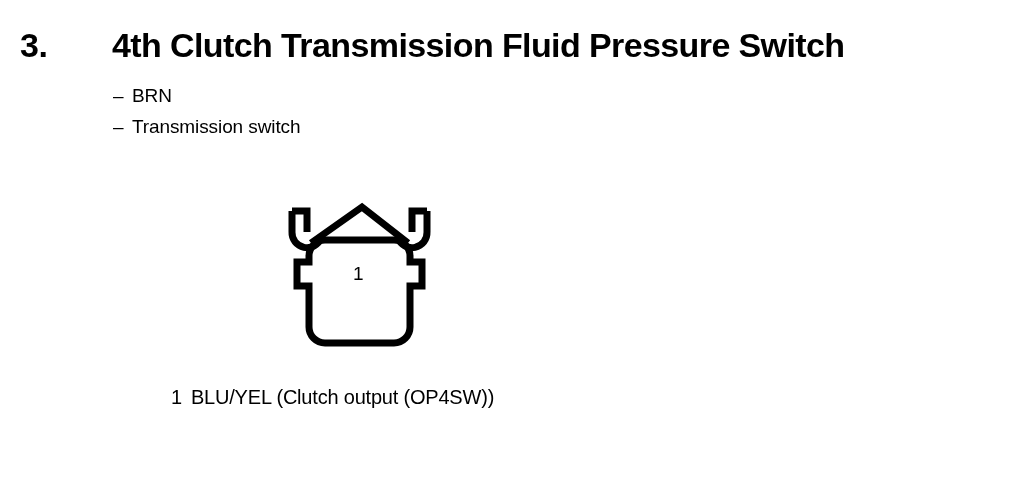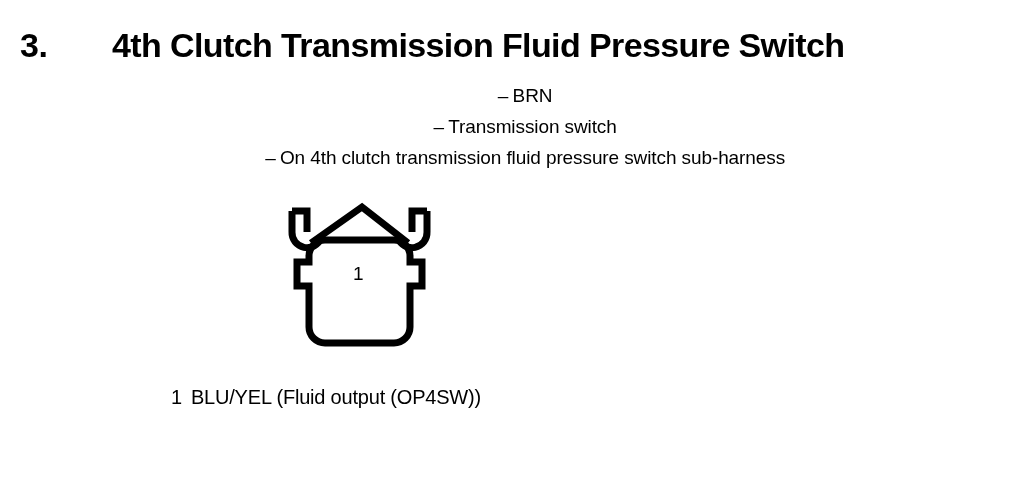--- a/index.html
+++ b/index.html
@@ -49,21 +49,20 @@
     letter-spacing: -0.6px;
     white-space: nowrap;
   }
 
   
   .bullets {
     position: absolute;
     left: 113px;
     top: 80px;
     width: 820px;
-    text-align: center;
   }
   .bullet-line {
     font-size: 19px;
     line-height: 31px;
     white-space: nowrap;
     letter-spacing: -0.1px;
   }
   .bullet-dash {
     display: inline-block;
     width: 19px;
@@ -121,23 +120,20 @@
     <div class="heading-title">4th Clutch Transmission Fluid Pressure Switch</div>
   </div>
 
   <div class="bullets">
     <div class="bullet-line">
       <span class="bullet-dash">–</span><span>BRN</span>
     </div>
     <div class="bullet-line">
       <span class="bullet-dash">–</span><span>Transmission switch</span>
     </div>
-    <div class="bullet-line">
-      <span class="bullet-dash">–</span><span>On 4th clutch transmission fluid pressure switch sub-harness</span>
-    </div>
   </div>
 
   <div class="connector-figure">
     <svg width="170" height="155" viewBox="0 0 170 155">
       <g fill="none" stroke="#000000" stroke-width="7" stroke-linecap="butt" stroke-linejoin="miter">
 
         <path d="M 36 47 L 87 11 L 133 47"></path>
 
         <path d="M 17 15 L 17 36 A 15 15 0 0 0 46 42"></path>
         <path d="M 17 15 L 32 15 L 32 36"></path>
@@ -163,16 +159,16 @@
                  L 34 60
                  A 16 16 0 0 1 50 44 Z"></path>
       </g>
     </svg>
     <div class="pin-number">
       <span>1</span>
     </div>
   </div>
 
   <div class="caption">
-    <span class="cap-pin">1</span><span>BLU/YEL (Fluid output (OP4SW))</span>
+    <span class="cap-pin">1</span><span>BLU/YEL (Clutch output (OP4SW))</span>
   </div>
 
 </div>
 
 </body></html>

